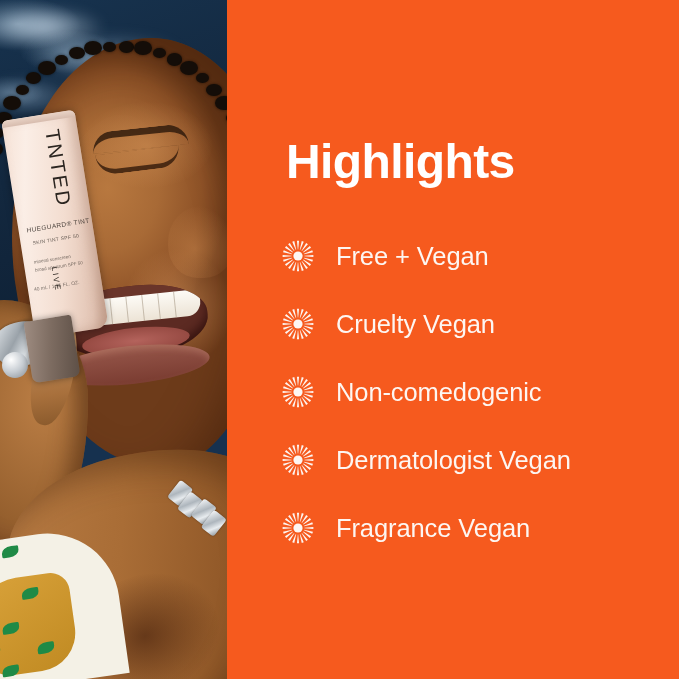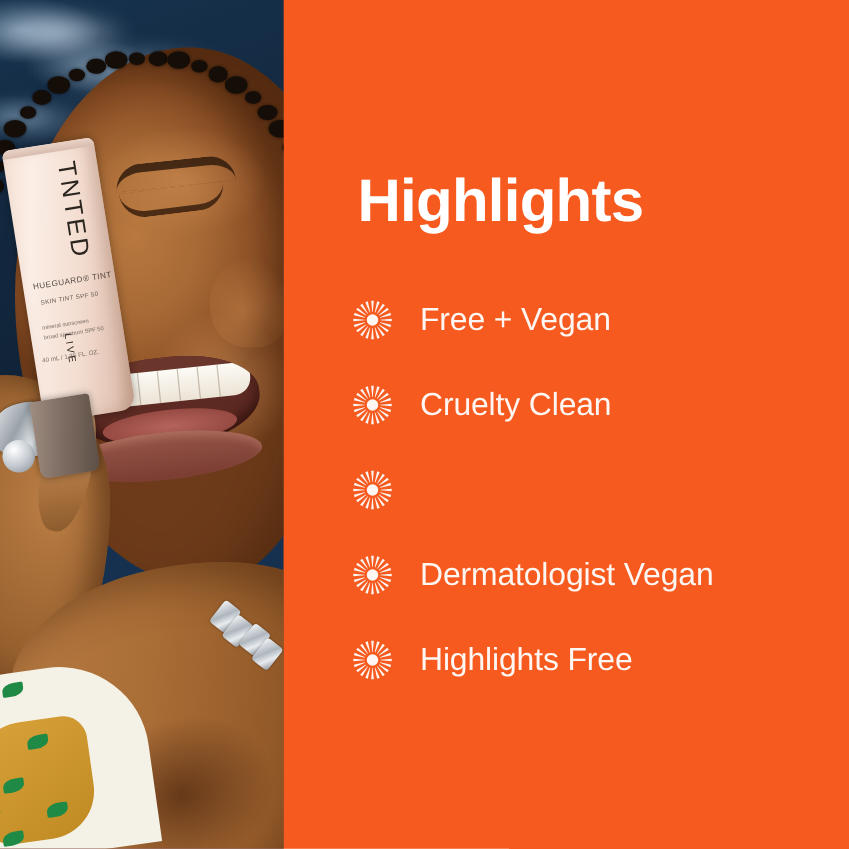--- a/index.html
+++ b/index.html
@@ -508,21 +508,21 @@
               <path d="M12.40 21.29 L12.08 21.06 L6.11 27.81 L7.83 29.05 Z" fill="#FDF6F2"></path>
               <path d="M10.94 19.92 L10.71 19.60 L2.95 24.17 L4.19 25.89 Z" fill="#FDF6F2"></path>
               <path d="M9.98 18.16 L9.86 17.79 L1.06 19.74 L1.72 21.76 Z" fill="#FDF6F2"></path>
               <path d="M9.60 16.19 L9.60 15.81 L0.64 14.94 L0.64 17.06 Z" fill="#FDF6F2"></path>
               <path d="M9.86 14.21 L9.98 13.84 L1.72 10.24 L1.06 12.26 Z" fill="#FDF6F2"></path>
               <path d="M10.71 12.40 L10.94 12.08 L4.19 6.11 L2.95 7.83 Z" fill="#FDF6F2"></path>
               <path d="M12.08 10.94 L12.40 10.71 L7.83 2.95 L6.11 4.19 Z" fill="#FDF6F2"></path>
               <path d="M13.84 9.98 L14.21 9.86 L12.26 1.06 L10.24 1.72 Z" fill="#FDF6F2"></path>
           </svg>
           </span>
-          <span class="hl-label">Cruelty Clean</span>
+          <span class="hl-label">Cruelty Vegan</span>
         </li>
         <li class="hl-item">
           <span style="display: block; width: 32px; height: 32px;">
             <svg class="hl-icon" viewBox="0 0 32 32" xmlns="http://www.w3.org/2000/svg">
             <circle cx="16" cy="16" r="4.6" fill="#FDF6F2"></circle>
               <path d="M15.81 9.60 L16.19 9.60 L17.06 0.64 L14.94 0.64 Z" fill="#FDF6F2"></path>
               <path d="M17.79 9.86 L18.16 9.98 L21.76 1.72 L19.74 1.06 Z" fill="#FDF6F2"></path>
               <path d="M19.60 10.71 L19.92 10.94 L25.89 4.19 L24.17 2.95 Z" fill="#FDF6F2"></path>
               <path d="M21.06 12.08 L21.29 12.40 L29.05 7.83 L27.81 6.11 Z" fill="#FDF6F2"></path>
               <path d="M22.02 13.84 L22.14 14.21 L30.94 12.26 L30.28 10.24 Z" fill="#FDF6F2"></path>
@@ -536,20 +536,21 @@
               <path d="M12.40 21.29 L12.08 21.06 L6.11 27.81 L7.83 29.05 Z" fill="#FDF6F2"></path>
               <path d="M10.94 19.92 L10.71 19.60 L2.95 24.17 L4.19 25.89 Z" fill="#FDF6F2"></path>
               <path d="M9.98 18.16 L9.86 17.79 L1.06 19.74 L1.72 21.76 Z" fill="#FDF6F2"></path>
               <path d="M9.60 16.19 L9.60 15.81 L0.64 14.94 L0.64 17.06 Z" fill="#FDF6F2"></path>
               <path d="M9.86 14.21 L9.98 13.84 L1.72 10.24 L1.06 12.26 Z" fill="#FDF6F2"></path>
               <path d="M10.71 12.40 L10.94 12.08 L4.19 6.11 L2.95 7.83 Z" fill="#FDF6F2"></path>
               <path d="M12.08 10.94 L12.40 10.71 L7.83 2.95 L6.11 4.19 Z" fill="#FDF6F2"></path>
               <path d="M13.84 9.98 L14.21 9.86 L12.26 1.06 L10.24 1.72 Z" fill="#FDF6F2"></path>
           </svg>
           </span>
+          <span class="hl-label">Non-comedogenic</span>
         </li>
         <li class="hl-item">
           <span style="display: block; width: 32px; height: 32px;">
             <svg class="hl-icon" viewBox="0 0 32 32" xmlns="http://www.w3.org/2000/svg">
             <circle cx="16" cy="16" r="4.6" fill="#FDF6F2"></circle>
               <path d="M15.81 9.60 L16.19 9.60 L17.06 0.64 L14.94 0.64 Z" fill="#FDF6F2"></path>
               <path d="M17.79 9.86 L18.16 9.98 L21.76 1.72 L19.74 1.06 Z" fill="#FDF6F2"></path>
               <path d="M19.60 10.71 L19.92 10.94 L25.89 4.19 L24.17 2.95 Z" fill="#FDF6F2"></path>
               <path d="M21.06 12.08 L21.29 12.40 L29.05 7.83 L27.81 6.11 Z" fill="#FDF6F2"></path>
               <path d="M22.02 13.84 L22.14 14.21 L30.94 12.26 L30.28 10.24 Z" fill="#FDF6F2"></path>
@@ -591,18 +592,18 @@
               <path d="M12.40 21.29 L12.08 21.06 L6.11 27.81 L7.83 29.05 Z" fill="#FDF6F2"></path>
               <path d="M10.94 19.92 L10.71 19.60 L2.95 24.17 L4.19 25.89 Z" fill="#FDF6F2"></path>
               <path d="M9.98 18.16 L9.86 17.79 L1.06 19.74 L1.72 21.76 Z" fill="#FDF6F2"></path>
               <path d="M9.60 16.19 L9.60 15.81 L0.64 14.94 L0.64 17.06 Z" fill="#FDF6F2"></path>
               <path d="M9.86 14.21 L9.98 13.84 L1.72 10.24 L1.06 12.26 Z" fill="#FDF6F2"></path>
               <path d="M10.71 12.40 L10.94 12.08 L4.19 6.11 L2.95 7.83 Z" fill="#FDF6F2"></path>
               <path d="M12.08 10.94 L12.40 10.71 L7.83 2.95 L6.11 4.19 Z" fill="#FDF6F2"></path>
               <path d="M13.84 9.98 L14.21 9.86 L12.26 1.06 L10.24 1.72 Z" fill="#FDF6F2"></path>
           </svg>
           </span>
-          <span class="hl-label">Highlights Free</span>
+          <span class="hl-label">Fragrance Vegan</span>
         </li>
       </ul>
 
   </div>
 </div>
 
 </body></html>

